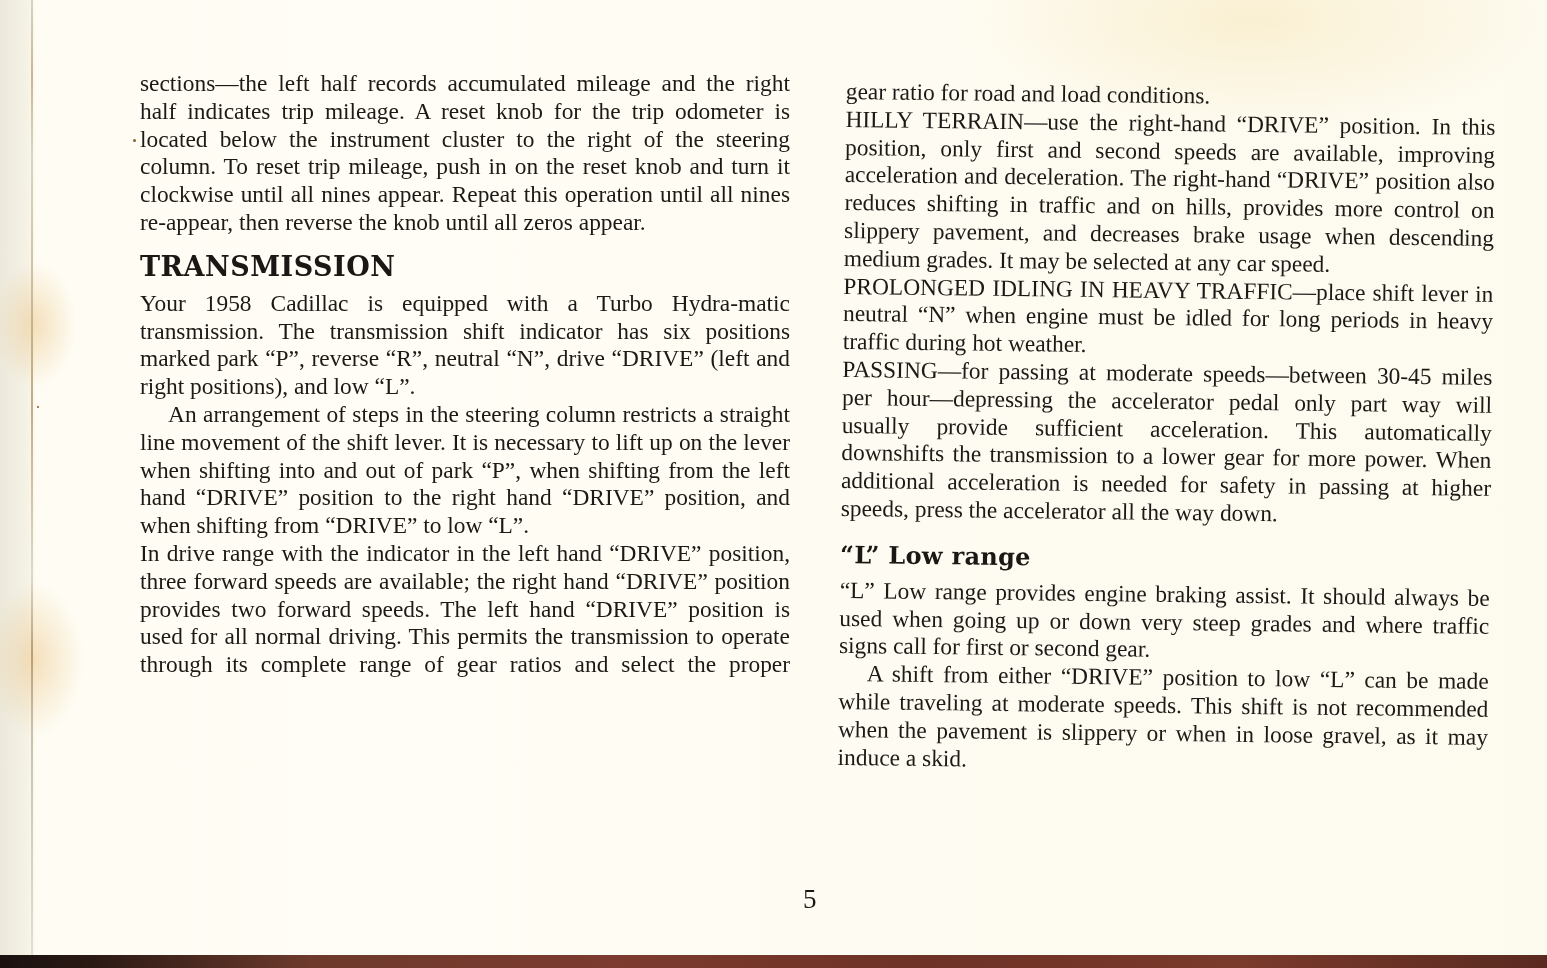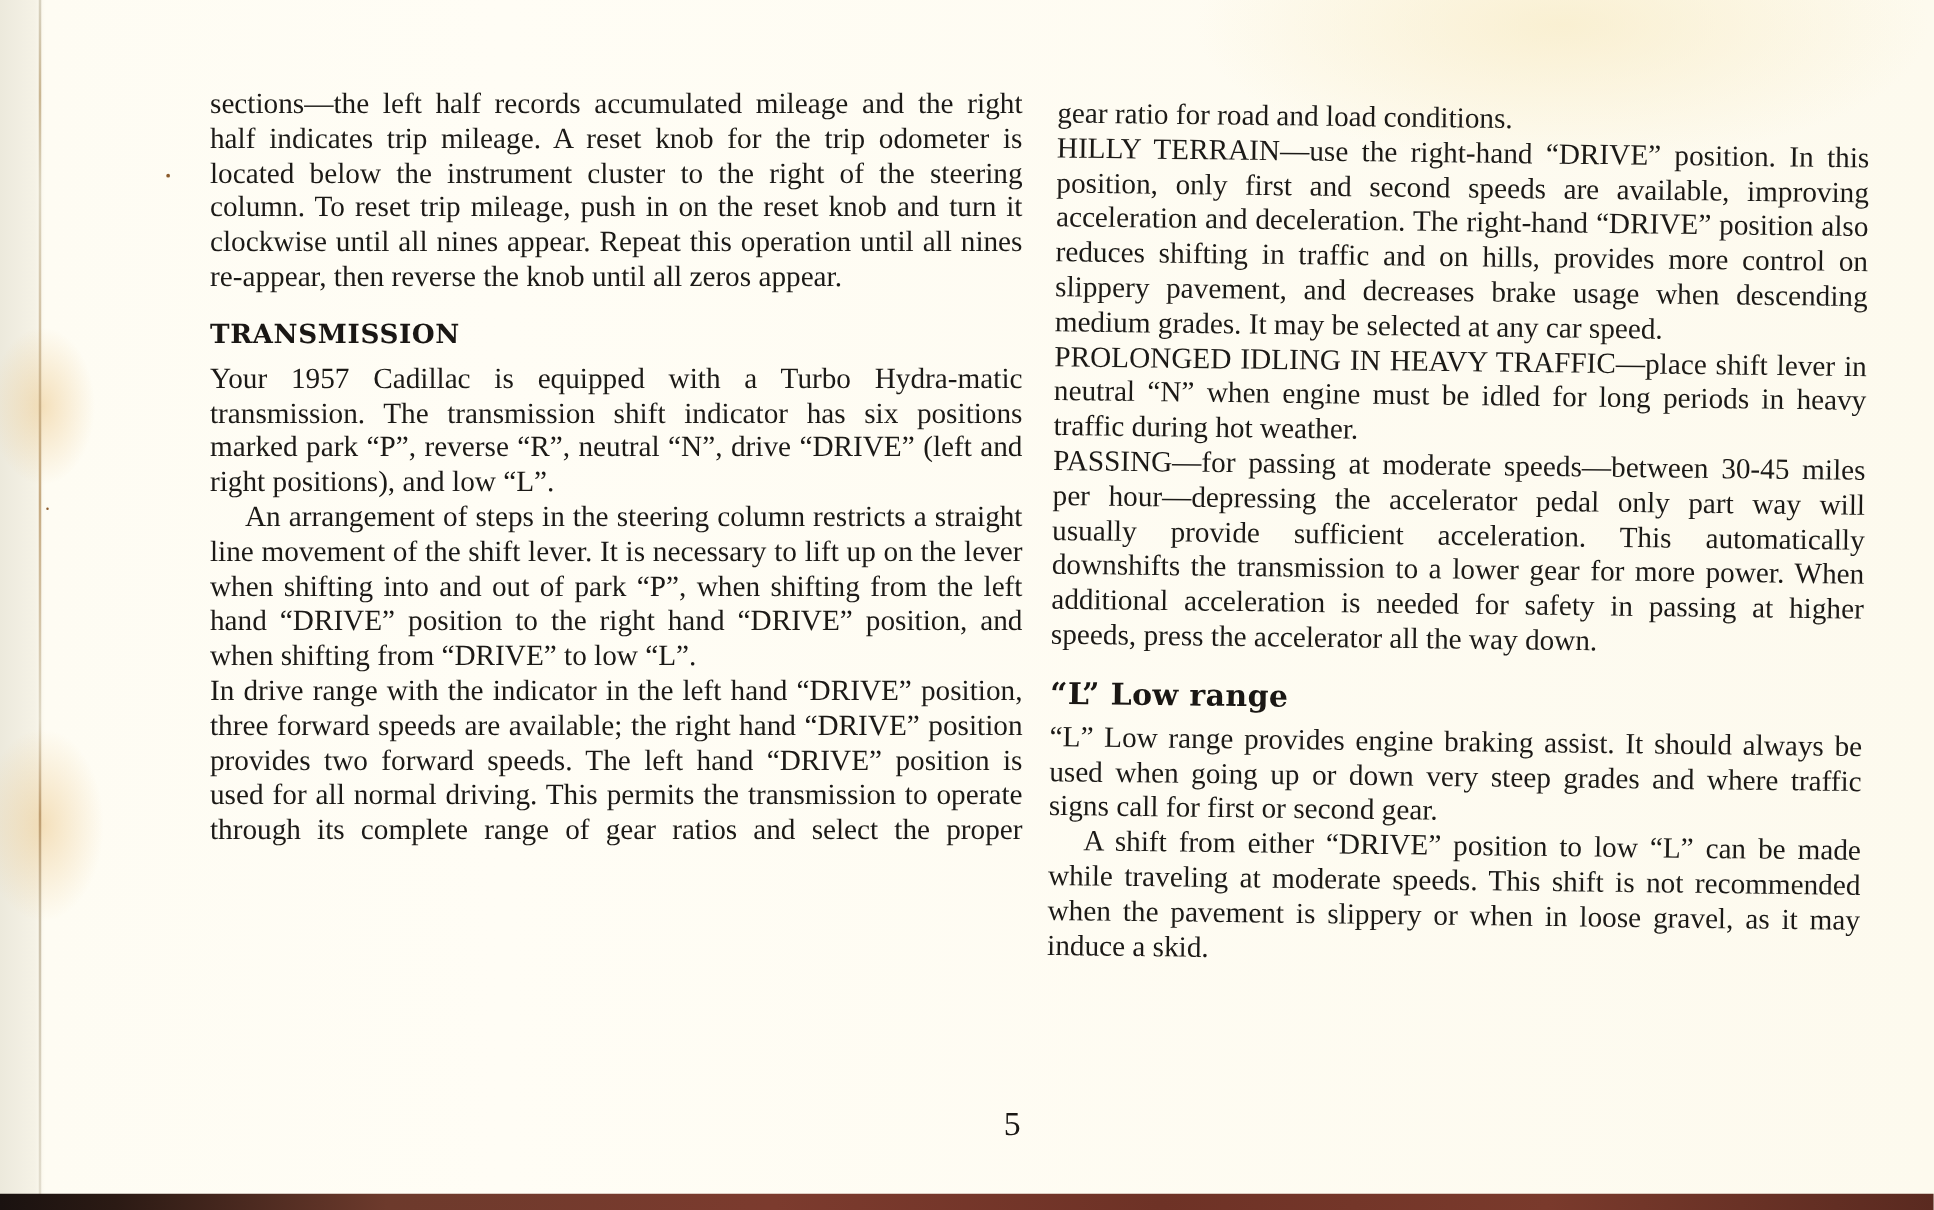--- a/index.html
+++ b/index.html
@@ -24,53 +24,53 @@
   }
   .table-edge {
     position:absolute; left:0; top:955px; width:1547px; height:13px;
     background:linear-gradient(90deg,#1a1210 0%, #2b1a14 6%, #6d3a2c 20%, #7c3b2e 40%, #6e3226 60%, #7a3a2c 80%, #5a2a20 100%);
   }
   .col {
     position:absolute; width:650px;
     font-size:23.4px; line-height:27.8px;
     text-align:justify;
   }
-  .col-left { left:168px; top:70px; }
+  .col-left { left:140px; top:70px; }
   .col-right { left:846px; top:78px; transform:rotate(0.7deg); transform-origin:0 0; }
   .col p { margin:0; }
   .col p.last { text-align-last:left; }
   .col .indent { text-indent:28px; }
   .col .just-last { text-align-last:justify; }
   h2 {
     margin:0;
     font-family:"DejaVu Serif", "Liberation Serif", serif;
     font-weight:bold; color:#1a1714;
     letter-spacing:0.3px;
   }
-  h2.h-trans { font-size:21px; line-height:34px; margin-top:13px; margin-bottom:6px; letter-spacing:0.5px; }
+  h2.h-trans { font-size:27px; line-height:34px; margin-top:13px; margin-bottom:6px; letter-spacing:0.5px; }
   h2.h-sub { font-size:24px; line-height:32px; margin-top:16px; margin-bottom:6px; }
   .page-number {
     position:absolute; left:803px; top:884px;
     font-size:27px; color:#1a1714;
   }
   .speck { position:absolute; background:#8b5a2b; border-radius:50%; }
 </style>
 </head>
 <body>
 
 <div class="page">
   <div class="gutter-line"></div>
 
   <div class="speck" style="left:133px;top:139px;width:3px;height:3px;"></div>
   <div class="speck" style="left:37px;top:406px;width:2px;height:2px;"></div>
 
   <div class="col col-left">
     <p class="last">sections—the left half records accumulated mileage and the right half indicates trip mileage. A reset knob for the trip odometer is located below the instrument cluster to the right of the steering column. To reset trip mileage, push in on the reset knob and turn it clockwise until all nines appear. Repeat this operation until all nines re-appear, then reverse the knob until all zeros appear.</p>
     <h2 class="h-trans">TRANSMISSION</h2>
-    <p class="last">Your 1957 Cadillac is equipped with a Turbo Hydra-matic transmission. The transmission shift indicator has six positions marked park “P”, reverse “R”, neutral “N”, drive “DRIVE” (left and right positions), and low “L”.</p>
+    <p class="last">Your 1958 Cadillac is equipped with a Turbo Hydra-matic transmission. The transmission shift indicator has six positions marked park “P”, reverse “R”, neutral “N”, drive “DRIVE” (left and right positions), and low “L”.</p>
     <p class="indent last">An arrangement of steps in the steering column restricts a straight line movement of the shift lever. It is necessary to lift up on the lever when shifting into and out of park “P”, when shifting from the left hand “DRIVE” position to the right hand “DRIVE” position, and when shifting from “DRIVE” to low “L”.</p>
     <p class="just-last">In drive range with the indicator in the left hand “DRIVE” position, three forward speeds are available; the right hand “DRIVE” position provides two forward speeds. The left hand “DRIVE” position is used for all normal driving. This permits the transmission to operate through its complete range of gear ratios and select the proper</p>
   </div>
 
   <div class="col col-right">
     <p class="last">gear ratio for road and load conditions.</p>
     <p class="last">HILLY TERRAIN—use the right-hand “DRIVE” position. In this position, only first and second speeds are available, improving acceleration and deceleration. The right-hand “DRIVE” position also reduces shifting in traffic and on hills, provides more control on slippery pavement, and decreases brake usage when descending medium grades. It may be selected at any car speed.</p>
     <p class="last">PROLONGED IDLING IN HEAVY TRAFFIC—place shift lever in neutral “N” when engine must be idled for long periods in heavy traffic during hot weather.</p>
     <p class="last">PASSING—for passing at moderate speeds—between 30-45 miles per hour—depressing the accelerator pedal only part way will usually provide sufficient acceleration. This automatically downshifts the transmission to a lower gear for more power. When additional acceleration is needed for safety in passing at higher speeds, press the accelerator all the way down.</p>
     <h2 class="h-sub">“L” Low range</h2>

